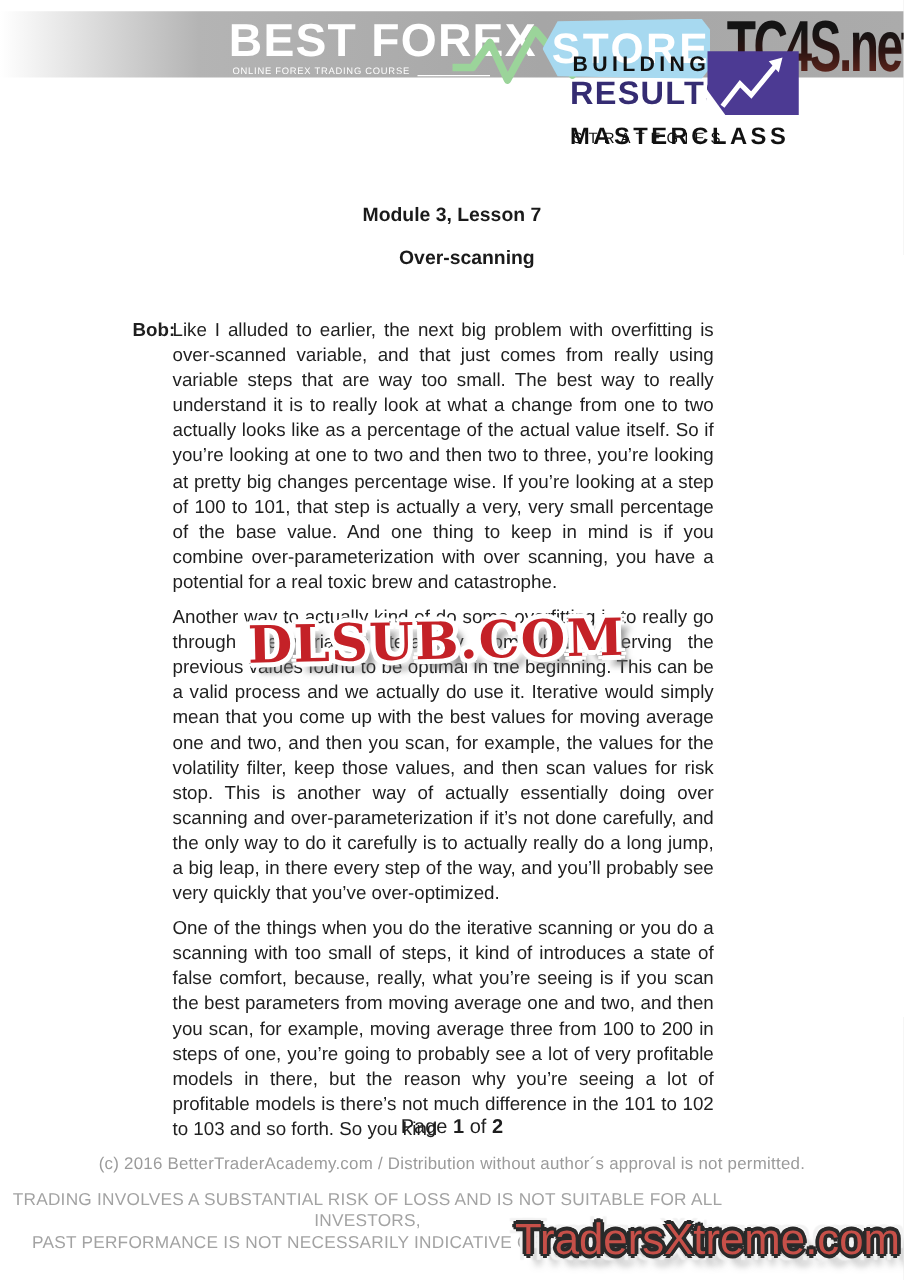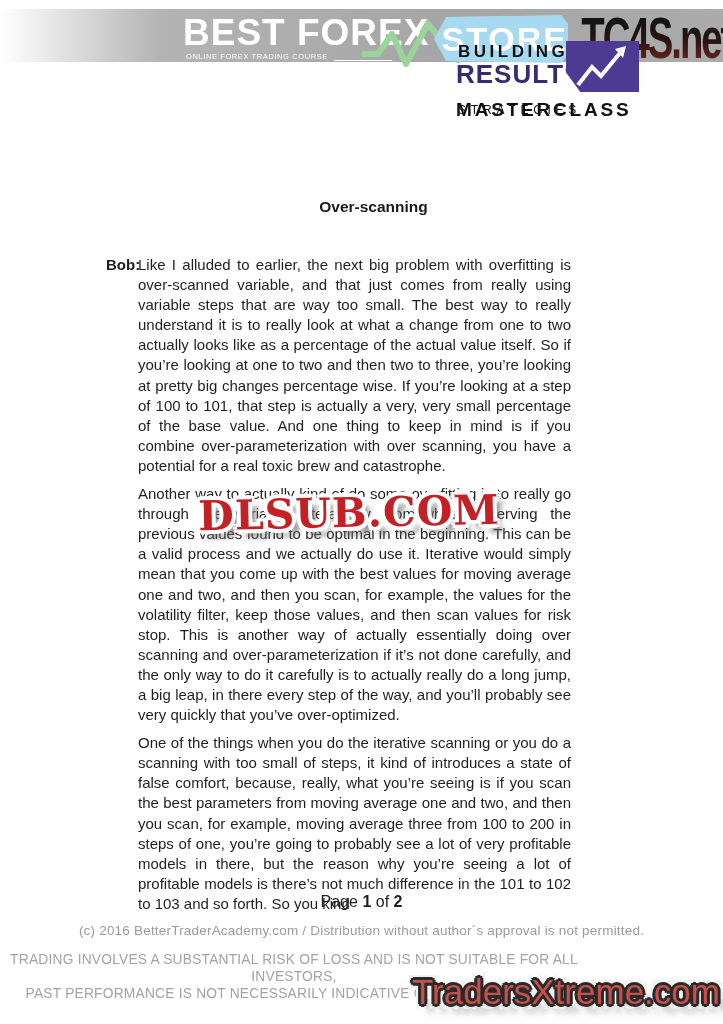--- a/index.html
+++ b/index.html
@@ -122,20 +122,21 @@
   <div class="mc mc-strategies">STRATEGIES</div>
   <div class="mc mc-masterclass">MASTERCLASS</div>
   <div class="mc-square">
     <svg width="73" height="51" viewBox="0 0 73 51">
       <polyline points="12,44 26,26 35,35 54,12" fill="none" stroke="#ffffff" stroke-width="4" stroke-linejoin="miter"></polyline>
       <polygon points="49,8 60,5 57,17" fill="#ffffff"></polygon>
     </svg>
     <div class="mc-notch"></div>
   </div>
 
+  <div class="doc-title">Module 3, Lesson 7</div>
   <div class="doc-subtitle">Over-scanning</div>
 
   <div class="transcript">
     <div class="speaker">Bob:</div>
     <div class="paras">
       <p>Like I alluded to earlier, the next big problem with overfitting is over-scanned variable, and that just comes from really using variable steps that are way too small. The best way to really understand it is to really look at what a change from one to two actually looks like as a percentage of the actual value itself. So if you’re looking at one to two and then two to three, you’re looking at pretty big changes percentage wise. If you’re looking at a step of 100 to 101, that step is actually a very, very small percentage of the base value. And one thing to keep in mind is if you combine over-parameterization with over scanning, you have a potential for a real toxic brew and catastrophe.</p>
       <p>Another way to actually kind of do some overfitting is to really go through the variables iteratively, somewhat preserving the previous values found to be optimal in the beginning. This can be a valid process and we actually do use it. Iterative would simply mean that you come up with the best values for moving average one and two, and then you scan, for example, the values for the volatility filter, keep those values, and then scan values for risk stop. This is another way of actually essentially doing over scanning and over-parameterization if it’s not done carefully, and the only way to do it carefully is to actually really do a long jump, a big leap, in there every step of the way, and you’ll probably see very quickly that you’ve over-optimized.</p>
       <p>One of the things when you do the iterative scanning or you do a scanning with too small of steps, it kind of introduces a state of false comfort, because, really, what you’re seeing is if you scan the best parameters from moving average one and two, and then you scan, for example, moving average three from 100 to 200 in steps of one, you’re going to probably see a lot of very profitable models in there, but the reason why you’re seeing a lot of profitable models is there’s not much difference in the 101 to 102 to 103 and so forth. So you kind</p>
     </div>
   </div>

